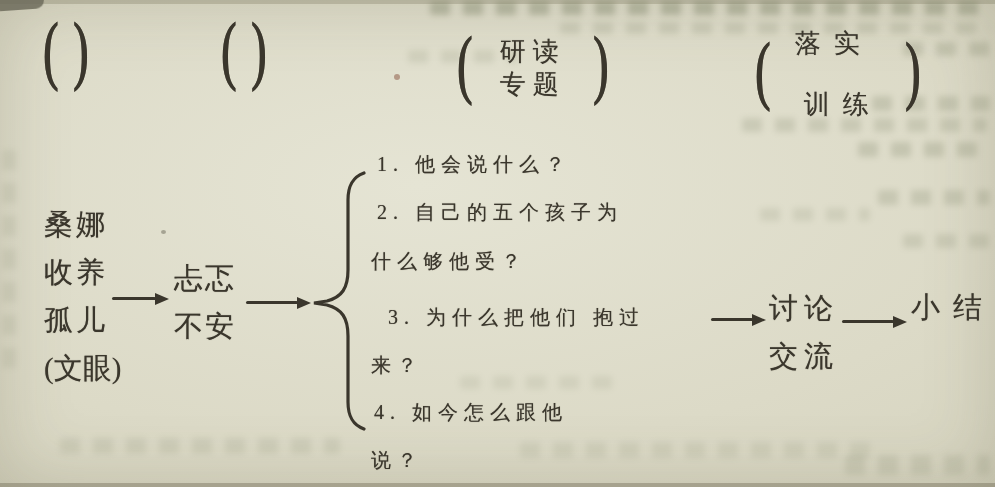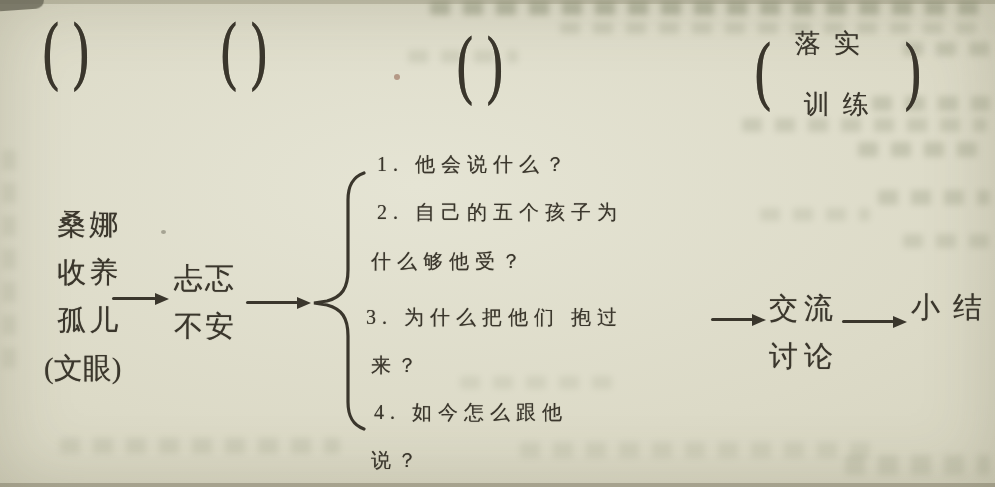--- a/index.html
+++ b/index.html
@@ -50,21 +50,21 @@
     text-align:center;font-size:26px;line-height:33px;
     text-shadow:0 0 .7px rgba(58,54,44,.55);
   }
   .stage-text .ln{display:block;}
 
   
   .node{
     position:absolute;font-size:29px;line-height:48px;
     white-space:nowrap;text-shadow:0 0 .8px rgba(58,54,44,.6);
   }
-  .node .ln{display:block;text-align:right;}
+  .node .ln{display:block;}
   .qline{
     position:absolute;font-size:20px;line-height:1.25;
     letter-spacing:6px;white-space:nowrap;
     text-shadow:0 0 .8px rgba(58,54,44,.6);
   }
   .arrow{
     position:absolute;height:3px;background:var(--ink);border-radius:2px;
   }
   .arrow::after{
     content:"";position:absolute;right:-13px;top:50%;transform:translateY(-50%);
@@ -105,20 +105,24 @@
     <span class="paren">)</span>
   </div>
 
   <div class="stage" style="left:214px;top:10px;height:88px;">
     <span class="paren">(</span>
     <span class="paren">)</span>
   </div>
 
   <div class="stage" style="left:450px;top:26px;height:84px;">
     <span class="paren">(</span>
+    <div class="stage-text" style="padding:0 20px;letter-spacing:7px;">
+      <span class="ln">研读</span>
+      <span class="ln">专题</span>
+    </div>
     <span class="paren">)</span>
   </div>
 
   <div class="stage" style="left:748px;top:32px;height:84px;">
     <span class="paren">(</span>
     <div class="stage-text" style="padding:0 16px;letter-spacing:13px;">
       <span class="ln" style="margin-right:8px;">落实</span>
       <span class="ln" style="margin-left:10px;margin-top:28px;">训练</span>
     </div>
     <span class="paren">)</span>
@@ -140,29 +144,29 @@
 
   <div class="arrow" style="left:246px;top:301px;width:52px;"></div>
 
   <svg class="brace" width="68" height="262" viewBox="0 0 68 262">
     <path d="M 62 3 C 51 7 46 15 46 30 L 46 100 C 46 118 40 127 25 131 L 12 133 L 25 135 C 40 139 46 148 46 166 L 46 232 C 46 247 51 255 62 259" fill="none" stroke-width="3.2" stroke-linecap="round" stroke="#3a362c"></path>
   </svg>
 
   <div class="qline" style="left:377px;top:152px;">1. 他会说什么？</div>
   <div class="qline" style="left:377px;top:200px;">2. 自己的五个孩子为</div>
   <div class="qline" style="left:371px;top:249px;">什么够他受？</div>
-  <div class="qline" style="left:366px;top:305px;">3. 为什么把他们 抱过</div>
+  <div class="qline" style="left:388px;top:305px;">3. 为什么把他们 抱过</div>
   <div class="qline" style="left:371px;top:353px;">来？</div>
   <div class="qline" style="left:374px;top:400px;">4. 如今怎么跟他</div>
   <div class="qline" style="left:371px;top:448px;">说？</div>
 
   <div class="arrow" style="left:711px;top:318px;width:42px;"></div>
 
   <div class="node" style="left:769px;top:284px;letter-spacing:6px;">
+    <span class="ln">讨论</span>
     <span class="ln">交流</span>
-    <span class="ln">讨论</span>
   </div>
 
   <div class="arrow" style="left:842px;top:320px;width:52px;"></div>
 
   <div class="node" style="left:911px;top:283px;letter-spacing:13px;">小结</div>
 
 </div>
 
 </body></html>

